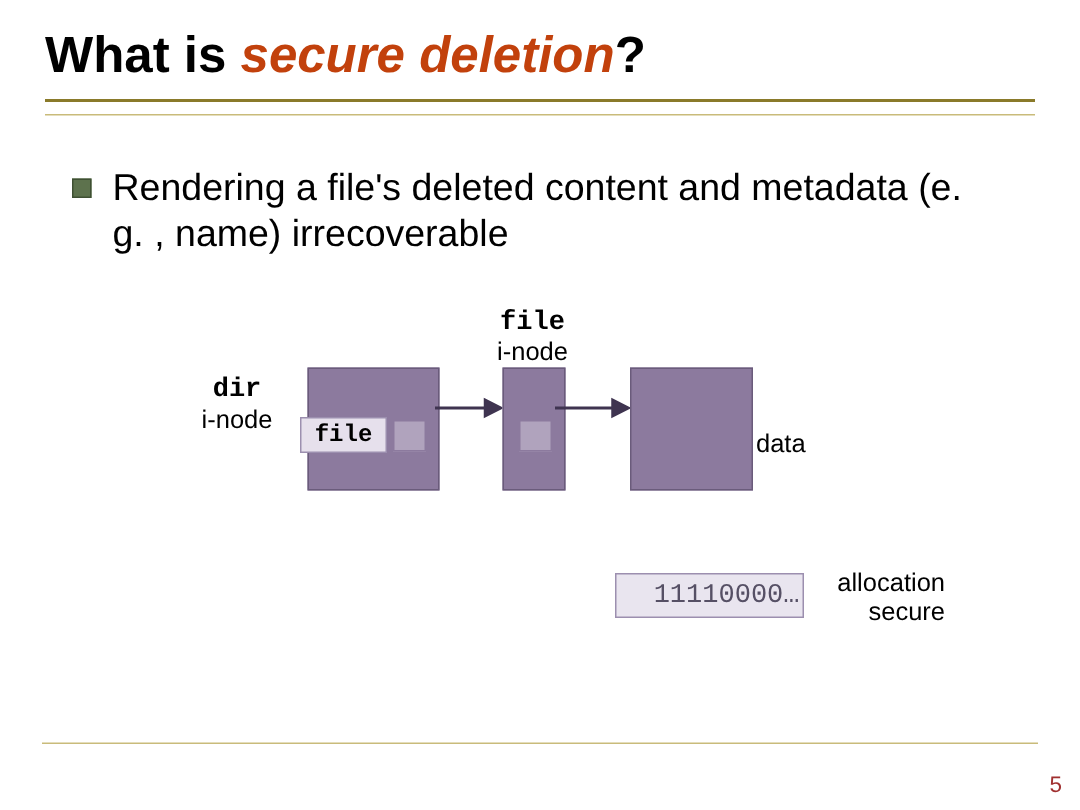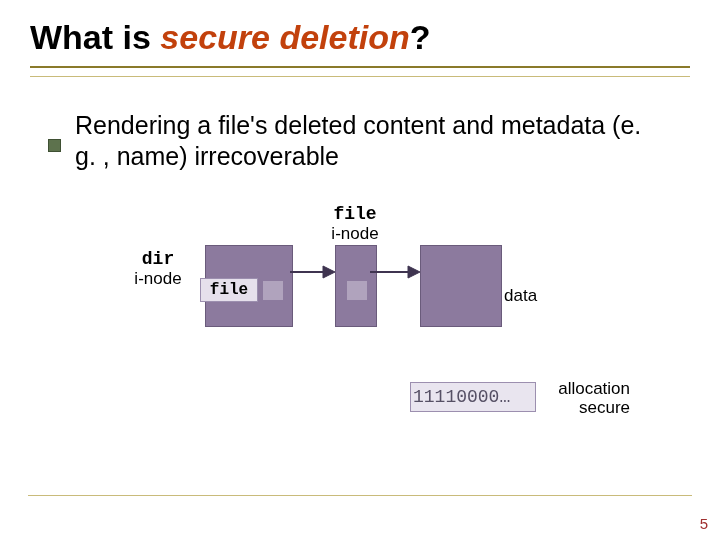--- a/index.html
+++ b/index.html
@@ -35,21 +35,21 @@
     border-bottom: 1px solid #c9bb7a;
   }
   .bullets {
     position: absolute;
     left: 48px;
     top: 110px;
     width: 620px;
   }
   .bullet-row {
     display: flex;
-    align-items: center;
+    align-items: flex-start;
     margin-bottom: 2px;
   }
   .sq {
     width: 11px;
     height: 11px;
     background: #5d724d;
     border: 1px solid #3f5033;
     margin-top: 9px;
     margin-right: 14px;
     flex: 0 0 auto;
@@ -109,21 +109,21 @@
     stroke: #3f3450;
     fill: #3f3450;
   }
   .bitmap-box {
     position: absolute;
     background: #e9e5ef;
     border: 1px solid #9c8faf;
     color: #565065;
     font-family: "Courier New", monospace;
     font-size: 18px;
-    text-align: left;
+    text-align: right;
     padding: 4px 2px;
   }
   .slide-num {
     position: absolute;
     right: 12px;
     bottom: 8px;
     font-size: 15px;
     color: #a03030;
   }
   .footer-line {

